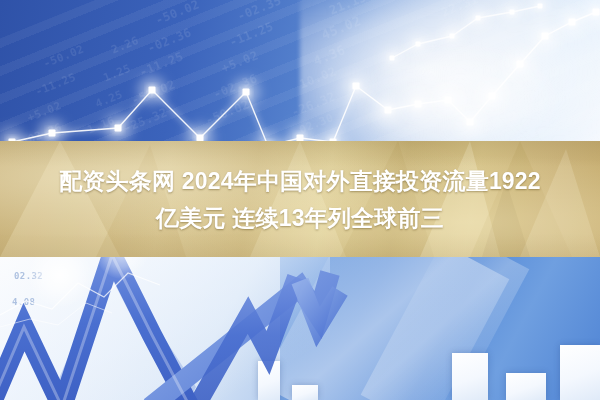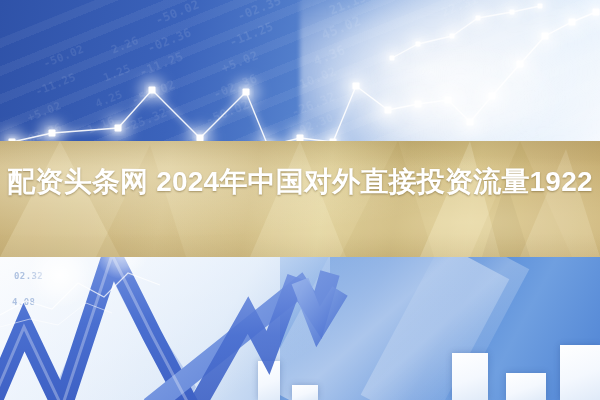--- a/index.html
+++ b/index.html
@@ -107,21 +107,21 @@
   }
 
   
   .headline {
     position: absolute;
     left: 0;
     top: 163px;
     width: 600px;
     text-align: center;
     color: #ffffff;
-    font-size: 28px;
+    font-size: 23px;
     font-weight: 700;
     line-height: 37px;
     letter-spacing: 0.2px;
     text-shadow: 0 1px 2px rgba(90,70,25,0.45);
     z-index: 40;
   }
   .headline .ln { display: block; }
 
   
   .lower {
@@ -296,20 +296,21 @@
       <polygon points="420,116 470,0 500,116" fill="rgba(255,250,225,0.26)"></polygon>
       <polygon points="470,116 520,0 572,116" fill="rgba(175,145,72,0.15)"></polygon>
       <polygon points="520,116 566,8 600,116" fill="rgba(255,250,225,0.18)"></polygon>
       <polygon points="482,116 506,40 530,116" fill="rgba(120,100,50,0.10)"></polygon>
     </svg>
     <div class="gold-haze"></div>
   </div>
 
   <div class="headline">
     <span class="ln">配资头条网 2024年中国对外直接投资流量1922</span>
+    <span class="ln">亿美元 连续13年列全球前三</span>
   </div>
 
   <div class="lower">
 
     <div class="blue-panel"></div>
     <div class="panel-sheen" style="left:300px; top:-30px; width:170px; height:210px; transform:rotate(28deg);"></div>
     <div class="panel-sheen" style="left:400px; top:-20px; width:90px; height:190px; transform:rotate(28deg); opacity:.6;"></div>
 
     <div class="lower-left-wash"></div>
 

